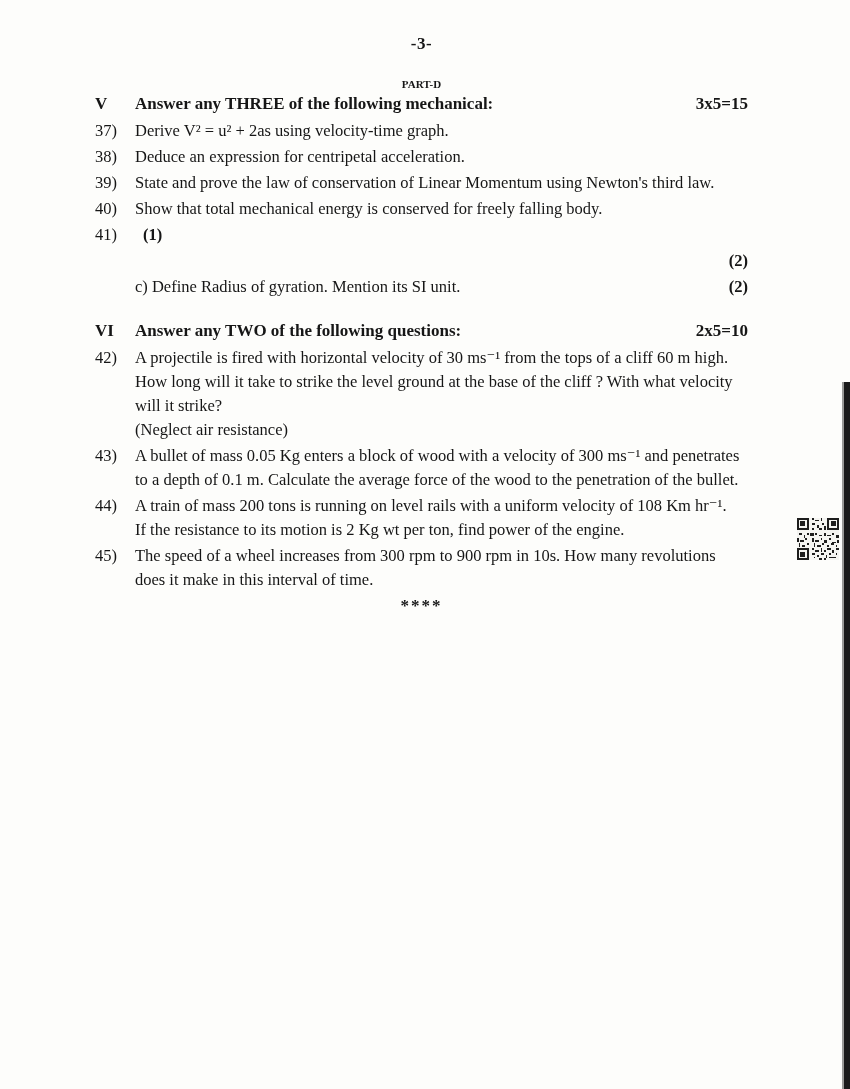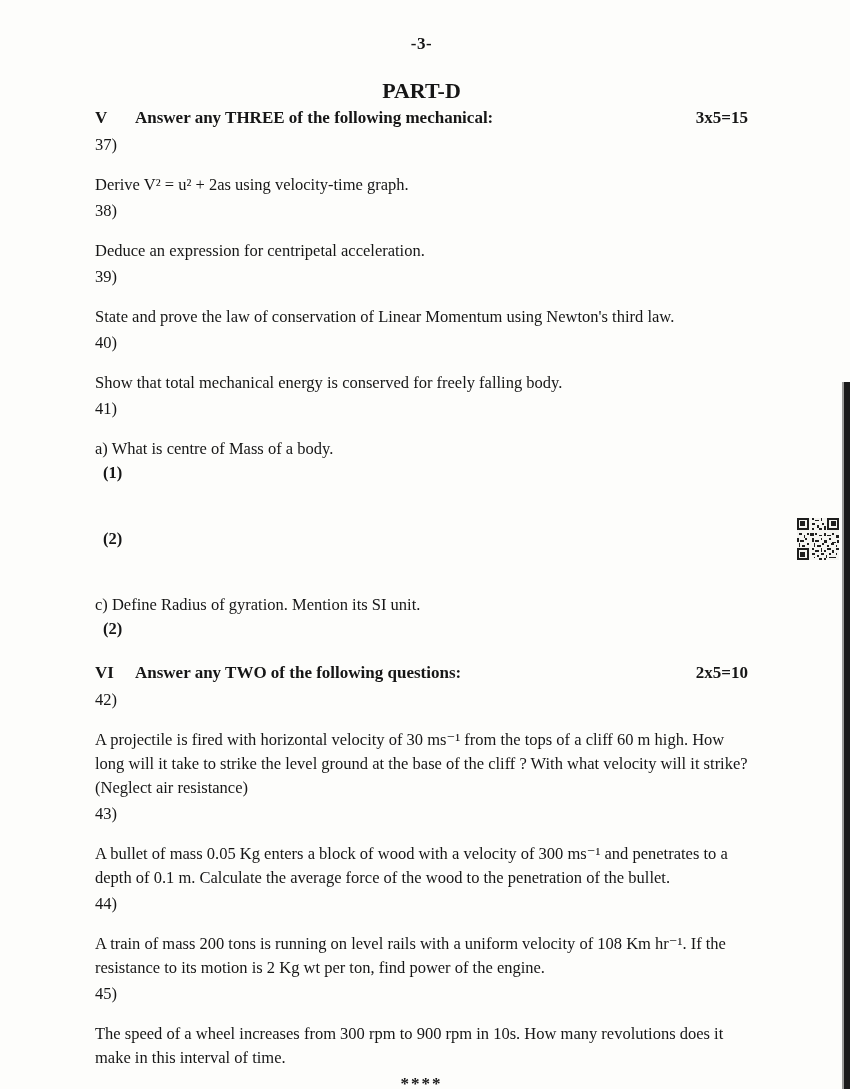--- a/index.html
+++ b/index.html
@@ -21,21 +21,21 @@
   .page-number {
     text-align: center;
     font-weight: 700;
     font-size: 17px;
     letter-spacing: 0.5px;
     margin-bottom: 24px;
   }
   .part-title {
     text-align: center;
     font-weight: 700;
-    font-size: 22px;
+    font-size: 11px;
     margin-bottom: 2px;
   }
   .section-header {
     display: flex;
     align-items: baseline;
     font-weight: 700;
     font-size: 17px;
     line-height: 24px;
     margin-bottom: 3px;
   }
@@ -49,21 +49,20 @@
   .section-header .marks {
     flex: 0 0 auto;
     text-align: left;
   }
   .q-row {
     display: flex;
     align-items: baseline;
     font-size: 16.5px;
     line-height: 24px;
     margin-bottom: 2px;
-    flex-direction: column;
   }
   .q-num {
     flex: 0 0 40px;
     width: 40px;
   }
   .q-text {
     flex: 1 1 auto;
     white-space: pre-line;
   }
   .q-marks {
@@ -141,21 +140,20 @@
     </div>
 
     <div class="q-row">
       <span class="q-num">40)</span>
       <span class="q-text">Show that total mechanical energy is conserved for freely falling body.</span>
       <span class="q-marks"></span>
     </div>
 
     <div class="q-row">
       <span class="q-num">41)</span>
-      <span class="q-text">a) What is centre of Mass of a body.</span>
       <span class="q-marks">(1)</span>
     </div>
 
 
     <div class="q-row">
       <span class="q-num"></span>
       <span class="q-text"></span>
       <span class="q-marks">(2)</span>
     </div>
 

